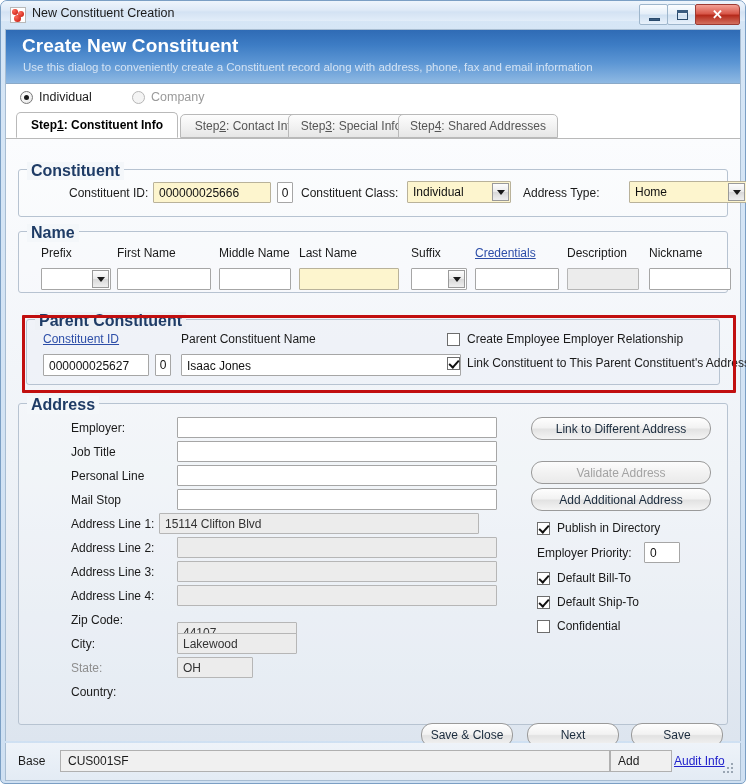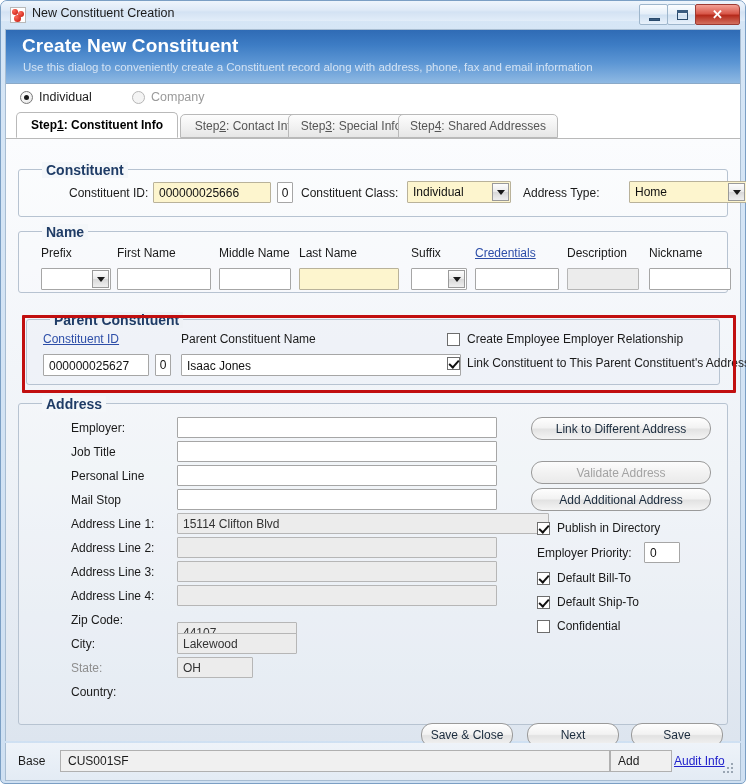--- a/index.html
+++ b/index.html
@@ -152,23 +152,22 @@
     width: 734px; height: 603px;
     background: linear-gradient(to bottom, #fbfcfe 0%, #eef2f7 55%, #dde5ef 100%);
     border-top: 1px solid #b9b9b9;
   }
 
   
   .group { position: absolute; border: 1px solid #b7c3d1; border-radius: 3px; background: rgba(255,255,255,0.22); }
   .group > .glegend {
     position: absolute; left: 8px; top: -8px;
     background: #f4f7fa; padding: 0 4px;
-    font-size: 14px; font-weight: bold; color: #1f3c66;
+    font-size: 16px; font-weight: bold; color: #1f3c66;
     white-space: nowrap;
-    margin-left: 15px;
   }
 
   .lbl { position: absolute; font-size: 12px; color: #1a1a1a; white-space: nowrap; }
   .lbl.dim { color: #8e8e8e; }
   .lbl.link { color: #2d4ea8; text-decoration: underline; }
 
   
   .inp {
     position: absolute; height: 21px;
     border: 1px solid #a6a6a6; background: #ffffff;
@@ -416,21 +415,21 @@
         <span class="lbl" style="left:52px;top:41px;">Job Title</span>
         <div class="inp" style="left:158px;top:37px;width:320px;"></div>
 
         <span class="lbl" style="left:52px;top:65px;">Personal Line</span>
         <div class="inp" style="left:158px;top:61px;width:320px;"></div>
 
         <span class="lbl" style="left:52px;top:89px;">Mail Stop</span>
         <div class="inp" style="left:158px;top:85px;width:320px;"></div>
 
         <span class="lbl" style="left:52px;top:113px;">Address Line 1:</span>
-        <div class="inp readonly" style="left:158px;top:109px;width:372px;">15114 Clifton Blvd</div>
+        <div class="inp readonly" style="left:140px;top:109px;width:320px;">15114 Clifton Blvd</div>
 
         <span class="lbl" style="left:52px;top:137px;">Address Line 2:</span>
         <div class="inp readonly" style="left:158px;top:133px;width:320px;"></div>
 
         <span class="lbl" style="left:52px;top:161px;">Address Line 3:</span>
         <div class="inp readonly" style="left:158px;top:157px;width:320px;"></div>
 
         <span class="lbl" style="left:52px;top:185px;">Address Line 4:</span>
         <div class="inp readonly" style="left:158px;top:181px;width:320px;"></div>
 

